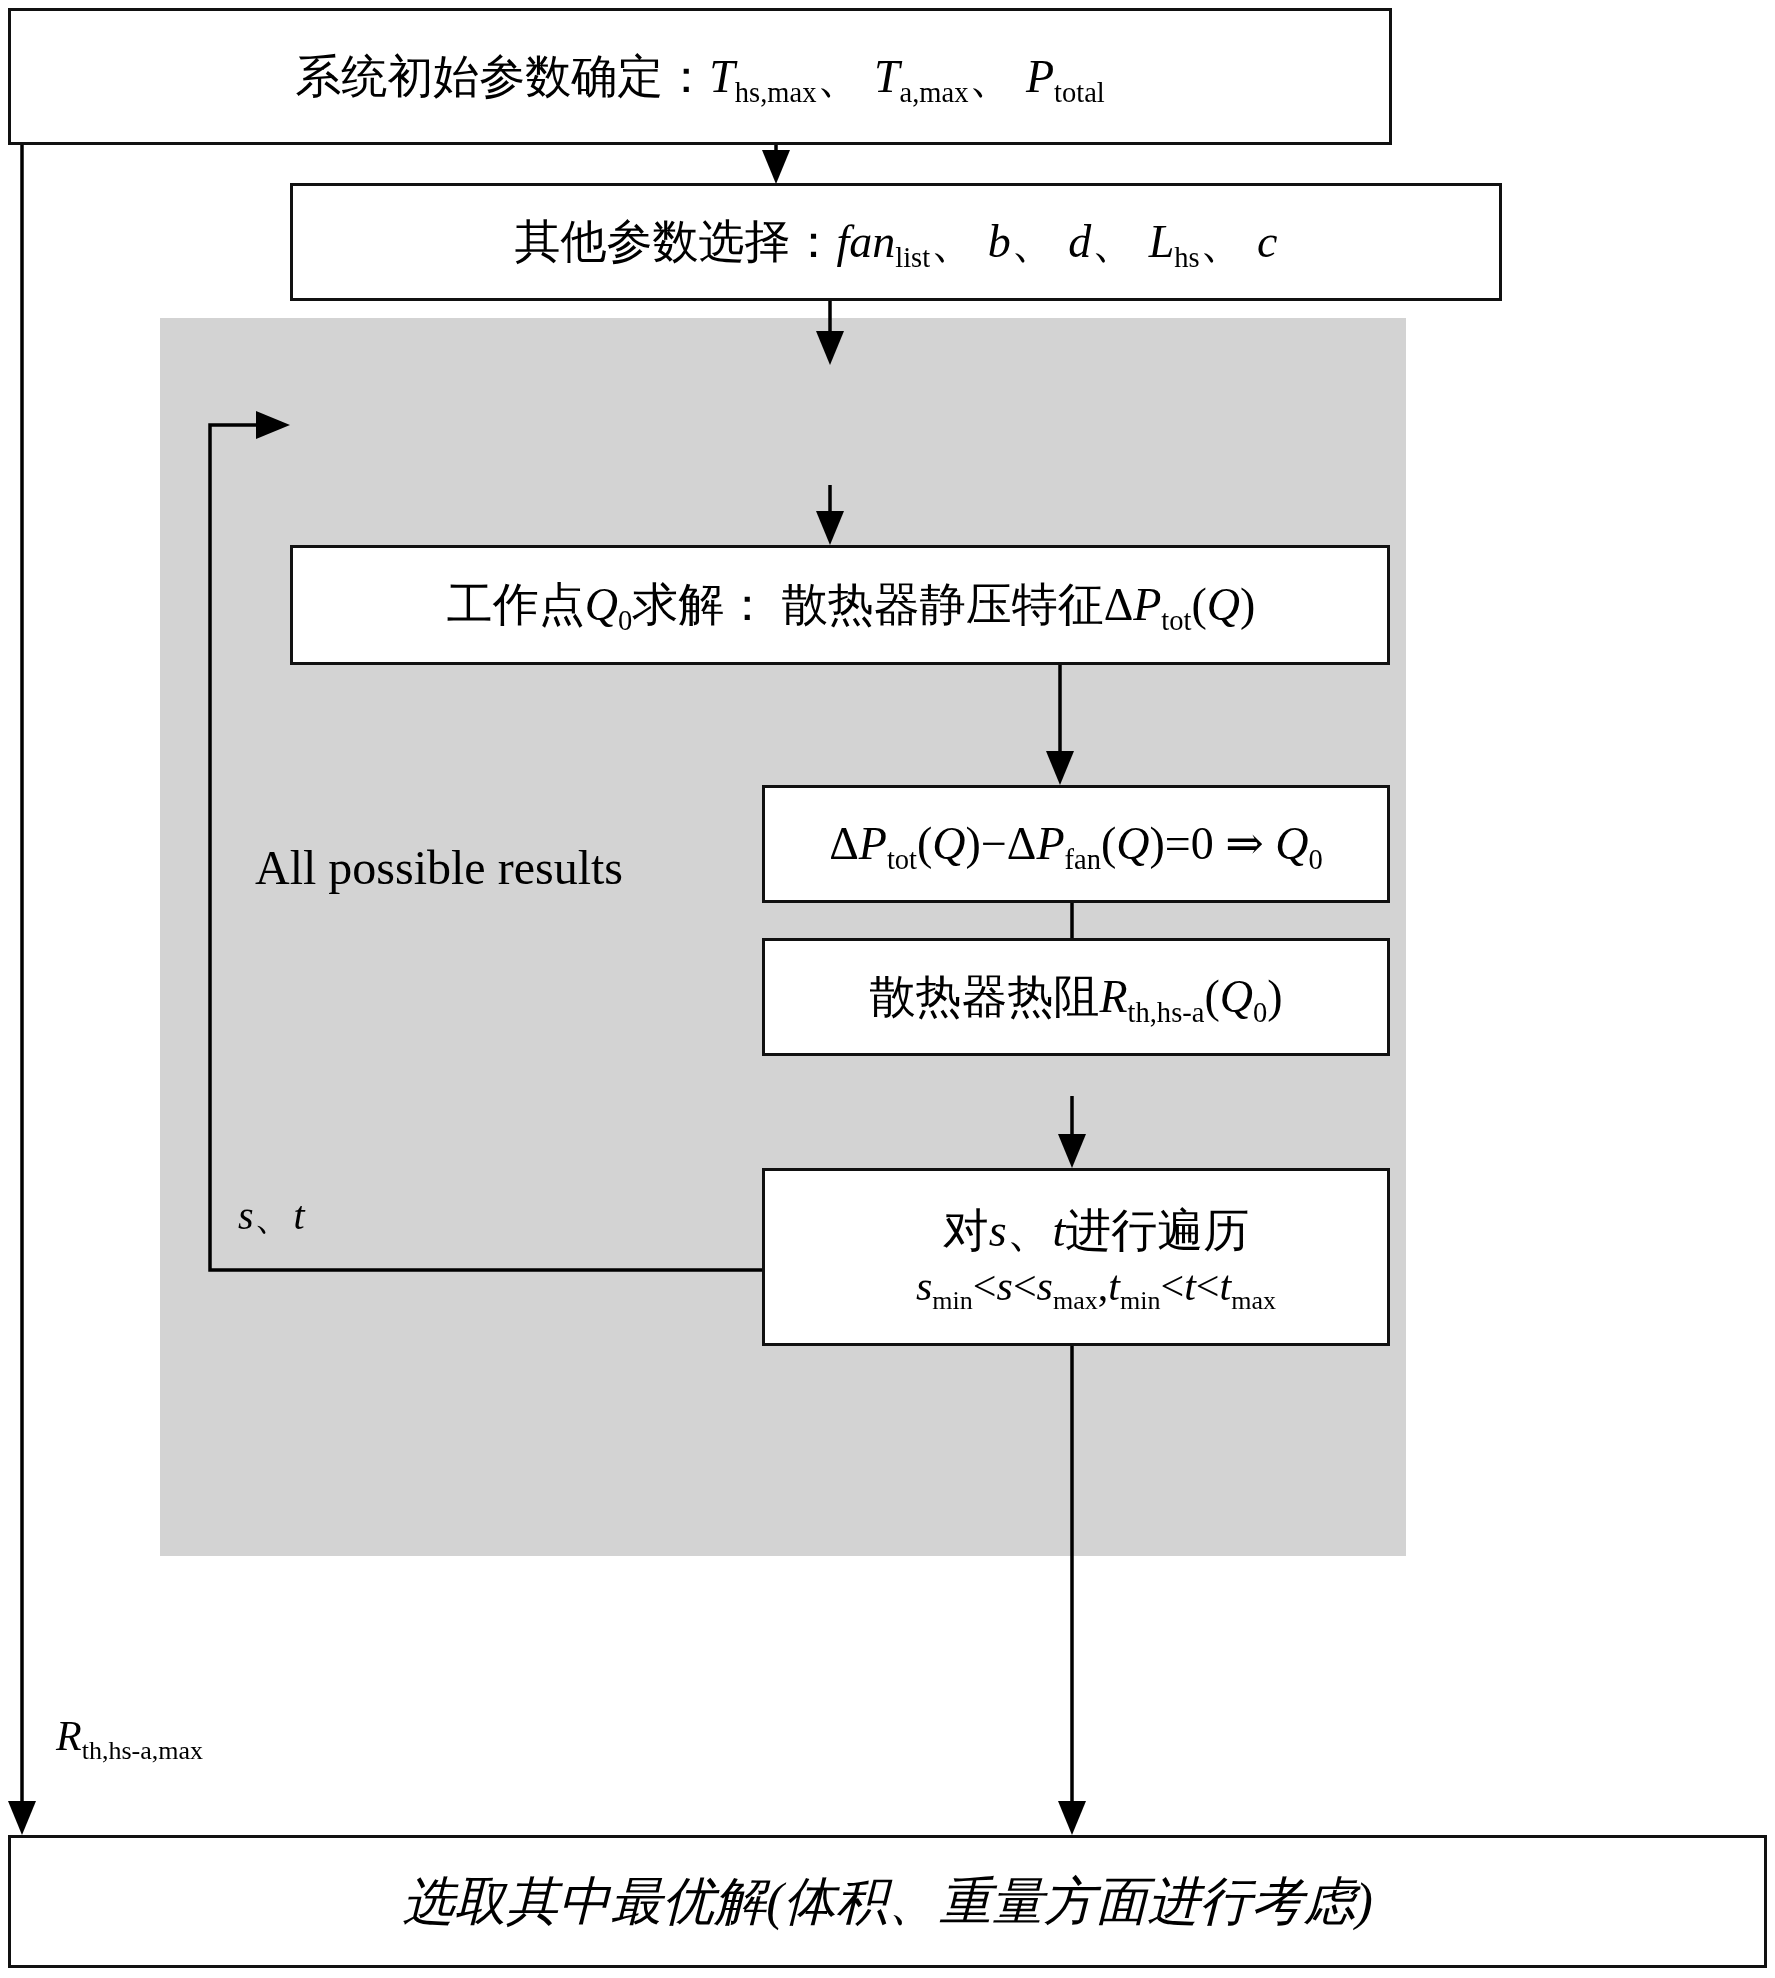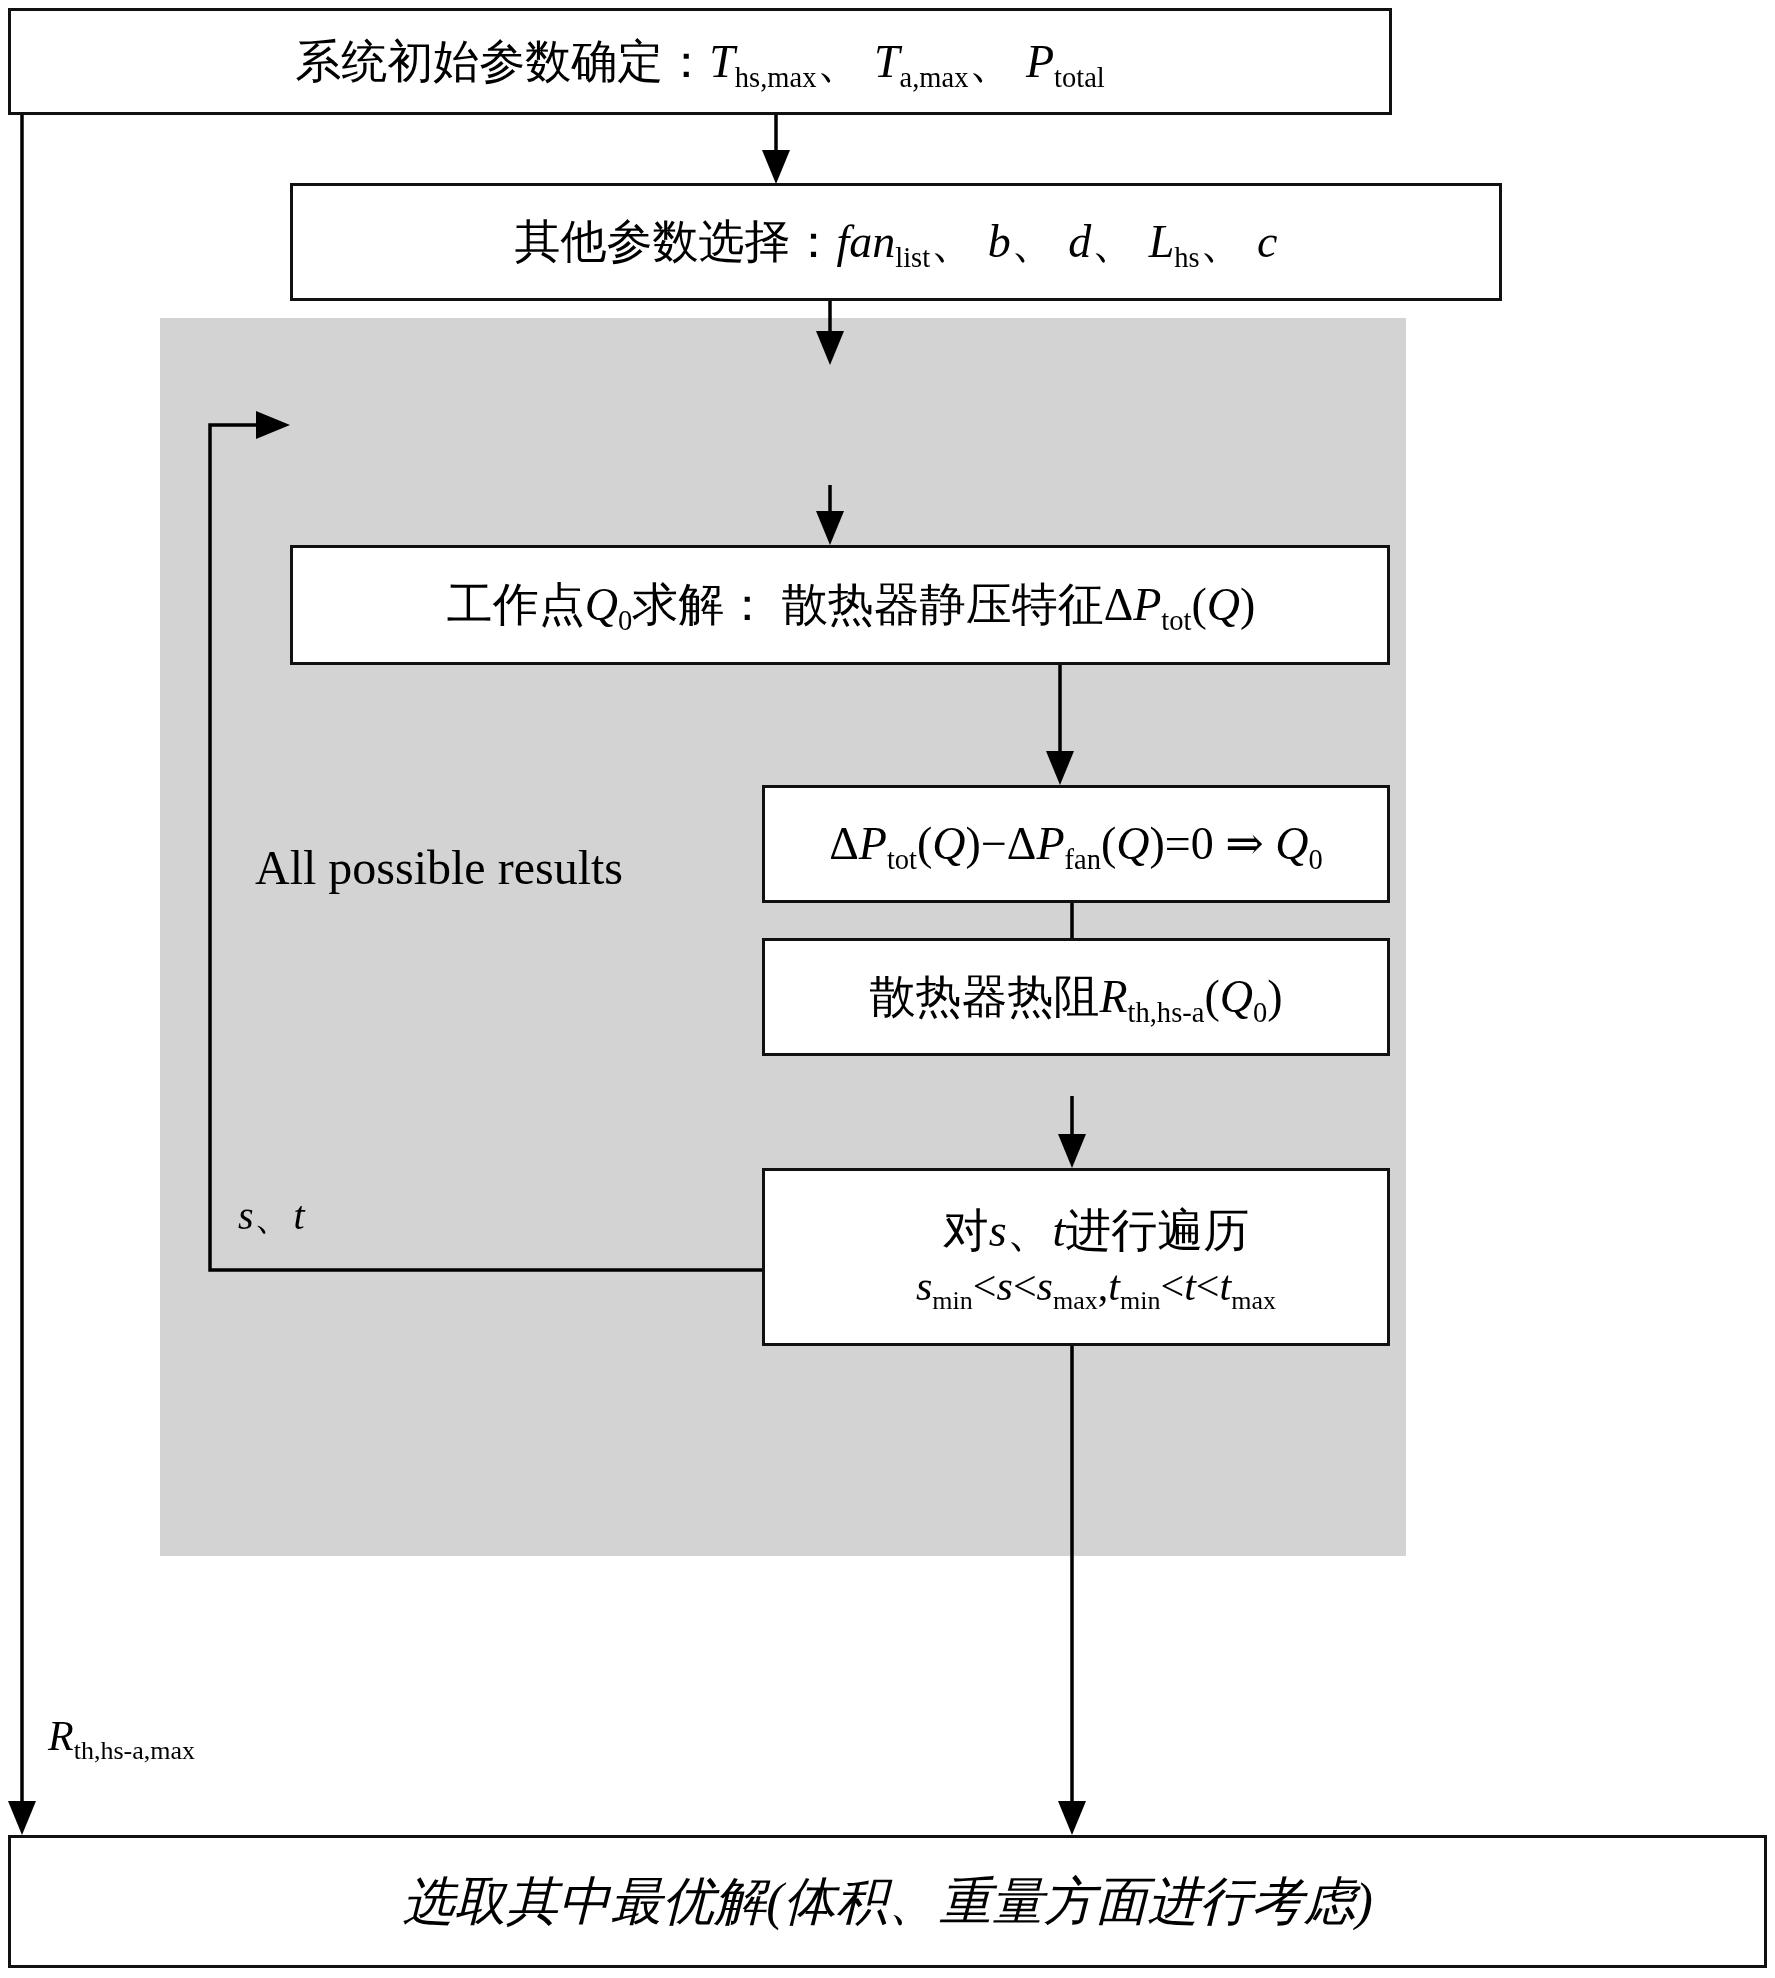--- a/index.html
+++ b/index.html
@@ -26,35 +26,35 @@
     background: var(--box-bg, #ffffff);
     border: 3px solid var(--box-border, #111111);
     display: flex;
     flex-direction: column;
     align-items: center;
     justify-content: center;
     text-align: center;
     font-size: 46px;
     line-height: 1.25;
   }
-  .box1 { left: 8px;   top: 8px;    width: 1384px; height: 107px; }
+  .box1 { left: 8px;   top: 8px;    width: 1384px; height: 137px; }
   .box2 { left: 290px; top: 183px;  width: 1212px; height: 118px; }
   .box3 { left: 290px; top: 365px;  width: 1100px; height: 120px; }
   .box4 { left: 290px; top: 545px;  width: 1100px; height: 120px; padding-left: 22px; }
   .box5 { left: 762px; top: 785px;  width: 628px;  height: 118px; }
   .box6 { left: 762px; top: 938px;  width: 628px;  height: 118px; }
   .box7 { left: 762px; top: 1168px; width: 628px;  height: 178px; padding-left: 40px; }
   .box8 { left: 8px;   top: 1835px; width: 1759px; height: 133px; font-size: 52px; font-style: italic; }
   .box7 .line2 { font-size: 42px; }
   sub { font-size: 0.62em; line-height: 0; font-style: normal; }
   .it { font-style: italic; }
   .lbl { position: absolute; white-space: nowrap; }
   .lbl-apr { left: 255px; top: 840px;  font-size: 48px; }
   .lbl-st  { left: 238px; top: 1188px; font-size: 40px; }
-  .lbl-rth { left: 48px;  top: 1712px; font-size: 42px; text-align: center; }
+  .lbl-rth { left: 56px;  top: 1712px; font-size: 42px; text-align: center; }
 </style>
 </head>
 <body>
 
 <div class="canvas">
 
   <div class="region"></div>
 
   <svg class="connectors" width="1775" height="1978" viewBox="0 0 1775 1978">
 

